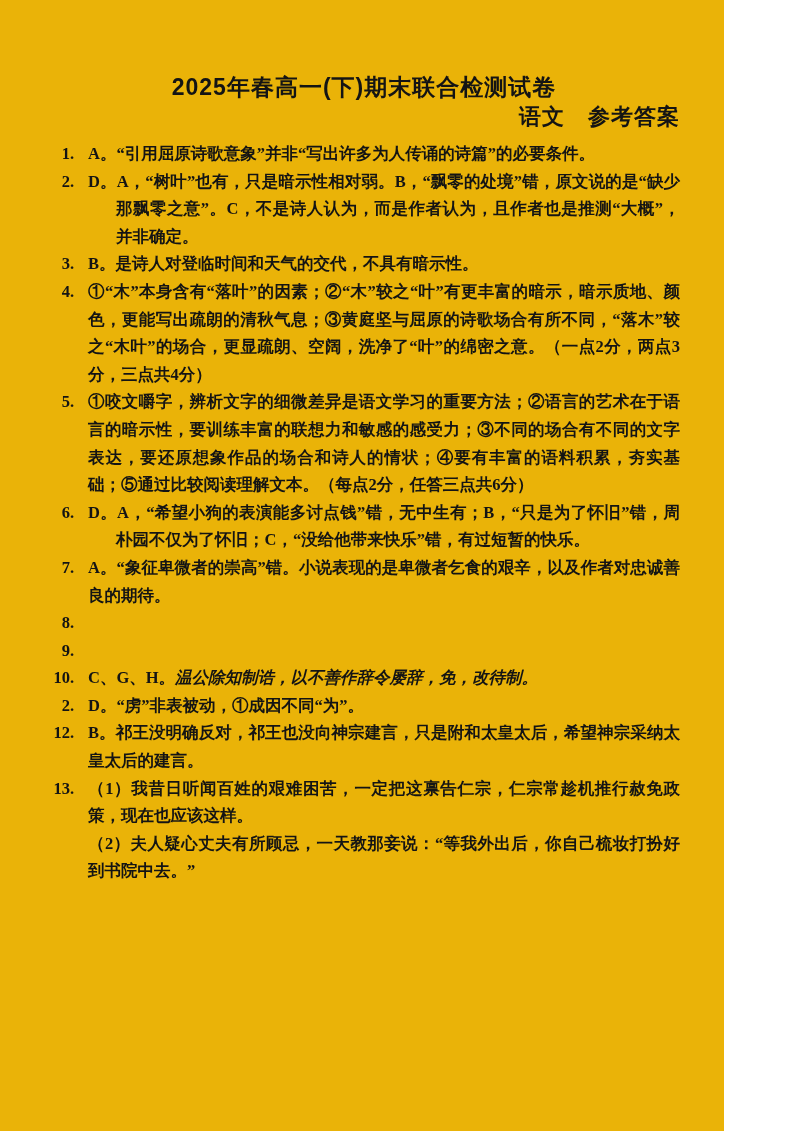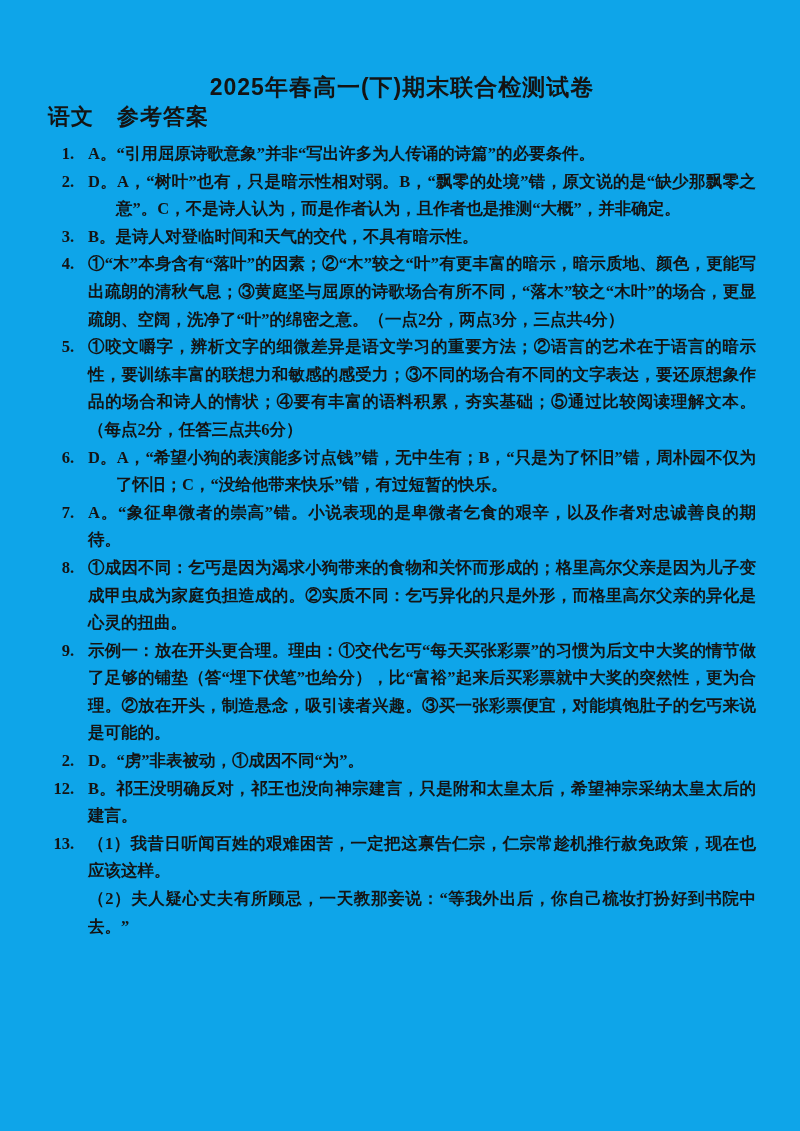--- a/index.html
+++ b/index.html
@@ -10,37 +10,37 @@
   body {
     width: 800px;
     height: 1131px;
     overflow: hidden;
     color: #141414;
     font-family: "Liberation Serif", "DejaVu Serif", serif;
     font-weight: 600;
   }
   .page {
     box-sizing: border-box;
-    width: 800px;
+    width: 724px;
     height: 1131px;
     padding: 72px 44px 0 48px;
-    background: #0ea5e9;
+    background: #eab308;
   }
   .doc-title {
     margin: 0;
     text-align: center;
     font-family: "Liberation Sans", "DejaVu Sans", sans-serif;
     font-weight: bold;
     font-size: 23px;
     line-height: 30px;
     letter-spacing: 1px;
   }
   .doc-subtitle {
     margin: 0;
-    text-align: left;
+    text-align: right;
     font-family: "Liberation Sans", "DejaVu Sans", sans-serif;
     font-weight: bold;
     font-size: 22px;
     line-height: 30px;
     letter-spacing: 1px;
   }
   .answer-list {
     margin-top: 8px;
     font-size: 16.5px;
   }
@@ -117,27 +117,31 @@
       </div>
       <div class="item">
         <div class="num">7.</div>
         <div class="content">
           <div class="para">A。“象征卑微者的崇高”错。小说表现的是卑微者乞食的艰辛，以及作者对忠诚善良的期待。</div>
         </div>
       </div>
       <div class="item">
         <div class="num">8.</div>
         <div class="content">
-          <div class="para">①成因不同：乞丐是因为渴求小狗带来的食物和关怀而形成的；格里高尔父亲是因为儿子变成甲虫成为家庭负担造成的。②实质不同：乞丐异化的只是外形，而格里高尔父亲的异化是心灵的扭曲。</div>
         </div>
       </div>
       <div class="item">
         <div class="num">9.</div>
         <div class="content">
-          <div class="para">示例一：放在开头更合理。理由：①交代乞丐“每天买张彩票”的习惯为后文中大奖的情节做了足够的铺垫（答“埋下伏笔”也给分），比“富裕”起来后买彩票就中大奖的突然性，更为合理。②放在开头，制造悬念，吸引读者兴趣。③买一张彩票便宜，对能填饱肚子的乞丐来说是可能的。</div>
+        </div>
+      </div>
+      <div class="item">
+        <div class="num">10.</div>
+        <div class="content">
+          <div class="para"><span>C、G、H。</span><span class="kaiti">温公除知制诰，以不善作辞令屡辞，免，改待制。</span></div>
         </div>
       </div>
       <div class="item">
         <div class="num">2.</div>
         <div class="content">
           <div class="para">D。“虏”非表被动，①成因不同“为”。</div>
         </div>
       </div>
       <div class="item">
         <div class="num">12.</div>

